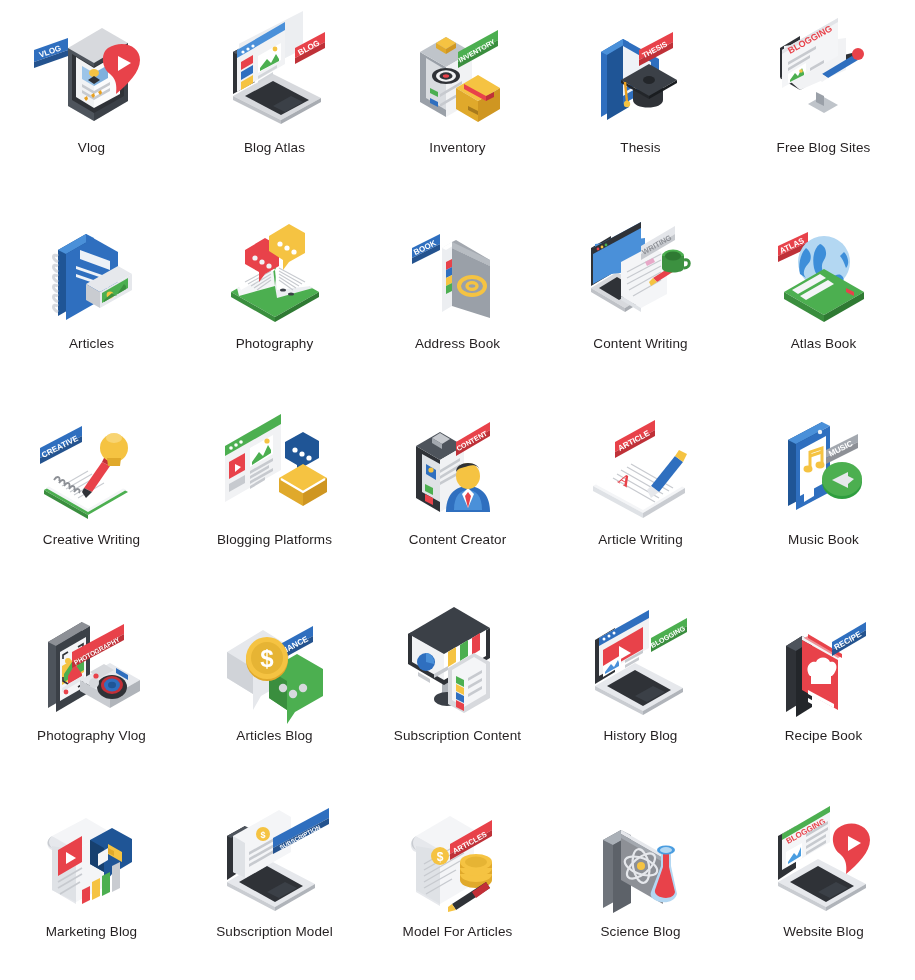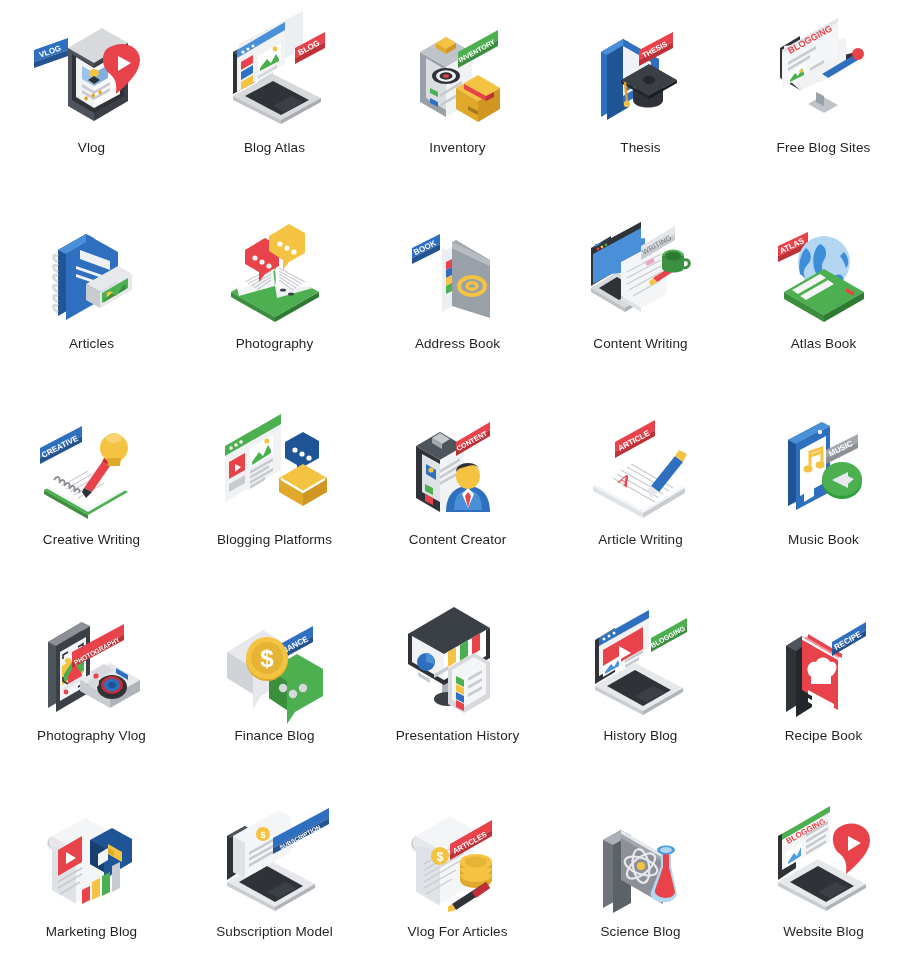--- a/index.html
+++ b/index.html
@@ -636,21 +636,21 @@
         <circle cx="14" cy="38" r="4.2" fill="#d7d9dd"></circle>
         <circle cx="24" cy="44" r="4.2" fill="#d7d9dd"></circle>
         <circle cx="34" cy="38" r="4.2" fill="#d7d9dd"></circle>
       </g>
 
       <circle cx="56" cy="54" r="21" fill="#e0a92b"></circle>
       <circle cx="56" cy="52" r="21" fill="#f5c342"></circle>
       <circle cx="56" cy="52" r="16" fill="#e6b434"></circle>
       <text x="56" y="61" font-size="24" font-weight="bold" fill="#ffffff" text-anchor="middle" font-family="Liberation Sans, sans-serif">$</text>
     </svg>
-    <div class="caption">Finance Blog</div>
+    <div class="caption">Articles Blog</div>
   </div>
 
   <div class="cell">
     <svg class="art" viewBox="0 0 128 112">
 
       <polygon points="48,74 58,68 58,88 48,94" fill="#b0b4ba"></polygon>
       <ellipse cx="53" cy="93" rx="13" ry="7" fill="#3b4047"></ellipse>
 
       <polygon points="14,58 14,28 18,26 18,56" fill="#2f3237"></polygon>
       <polygon points="14,28 60,2 94,22 94,26 18,26" fill="#2f3237" opacity="0"></polygon>
@@ -675,21 +675,21 @@
       <g>
         <polygon points="62,70 70,74 70,81 62,77" fill="#4caf50"></polygon>
         <polygon points="74,72 88,64 88,67 74,75" fill="#c7cacf"></polygon>
         <polygon points="62,78 70,82 70,89 62,85" fill="#f5c342"></polygon>
         <polygon points="74,80 88,72 88,75 74,83" fill="#c7cacf"></polygon>
         <polygon points="62,86 70,90 70,97 62,93" fill="#2f6fbf"></polygon>
         <polygon points="74,88 88,80 88,83 74,91" fill="#c7cacf"></polygon>
         <polygon points="62,94 70,98 70,105 62,101" fill="#e8424a"></polygon>
       </g>
     </svg>
-    <div class="caption">Presentation History</div>
+    <div class="caption">Subscription Content</div>
   </div>
 
   <div class="cell">
     <svg class="art" viewBox="0 0 128 112">
 
       <polygon points="18,80 58,57 106,82 66,105" fill="#e6e8ec"></polygon>
       <polygon points="18,80 66,105 66,109 18,84" fill="#c9ccd1"></polygon>
       <polygon points="66,105 106,82 106,86 66,109" fill="#b0b4ba"></polygon>
       <polygon points="30,80 58,64 94,84 66,100" fill="#2f3237"></polygon>
       <polygon points="58,90 76,80 88,86 70,96" fill="#3b4047"></polygon>
@@ -847,21 +847,21 @@
         <ellipse cx="82" cy="66" rx="16" ry="8" fill="#f5c342"></ellipse>
         <polygon points="66,60 66,66 98,66 98,60" fill="#e0a92b"></polygon>
         <ellipse cx="82" cy="60" rx="16" ry="8" fill="#f5c342"></ellipse>
         <ellipse cx="82" cy="60" rx="11" ry="5.4" fill="#e6b434"></ellipse>
       </g>
 
       <polygon points="58,102 92,80 96,86 62,108" fill="#2f3237"></polygon>
       <polygon points="78,90 92,80 96,86 82,96" fill="#c32f37"></polygon>
       <polygon points="58,102 62,108 54,110 54,105" fill="#f5c342"></polygon>
     </svg>
-    <div class="caption">Vlog For Articles</div>
+    <div class="caption">Model For Articles</div>
   </div>
 
   <div class="cell">
     <svg class="art" viewBox="0 0 128 112">
 
       <polygon points="26,38 44,28 44,96 26,106" fill="#6f747b"></polygon>
       <polygon points="26,38 44,28 54,33 36,43" fill="#aab0b7"></polygon>
       <polygon points="36,43 54,33 54,101 36,111" fill="#5d6269"></polygon>
 
       <polygon points="44,28 86,52 86,56 44,32" fill="#e6e8ec"></polygon>

